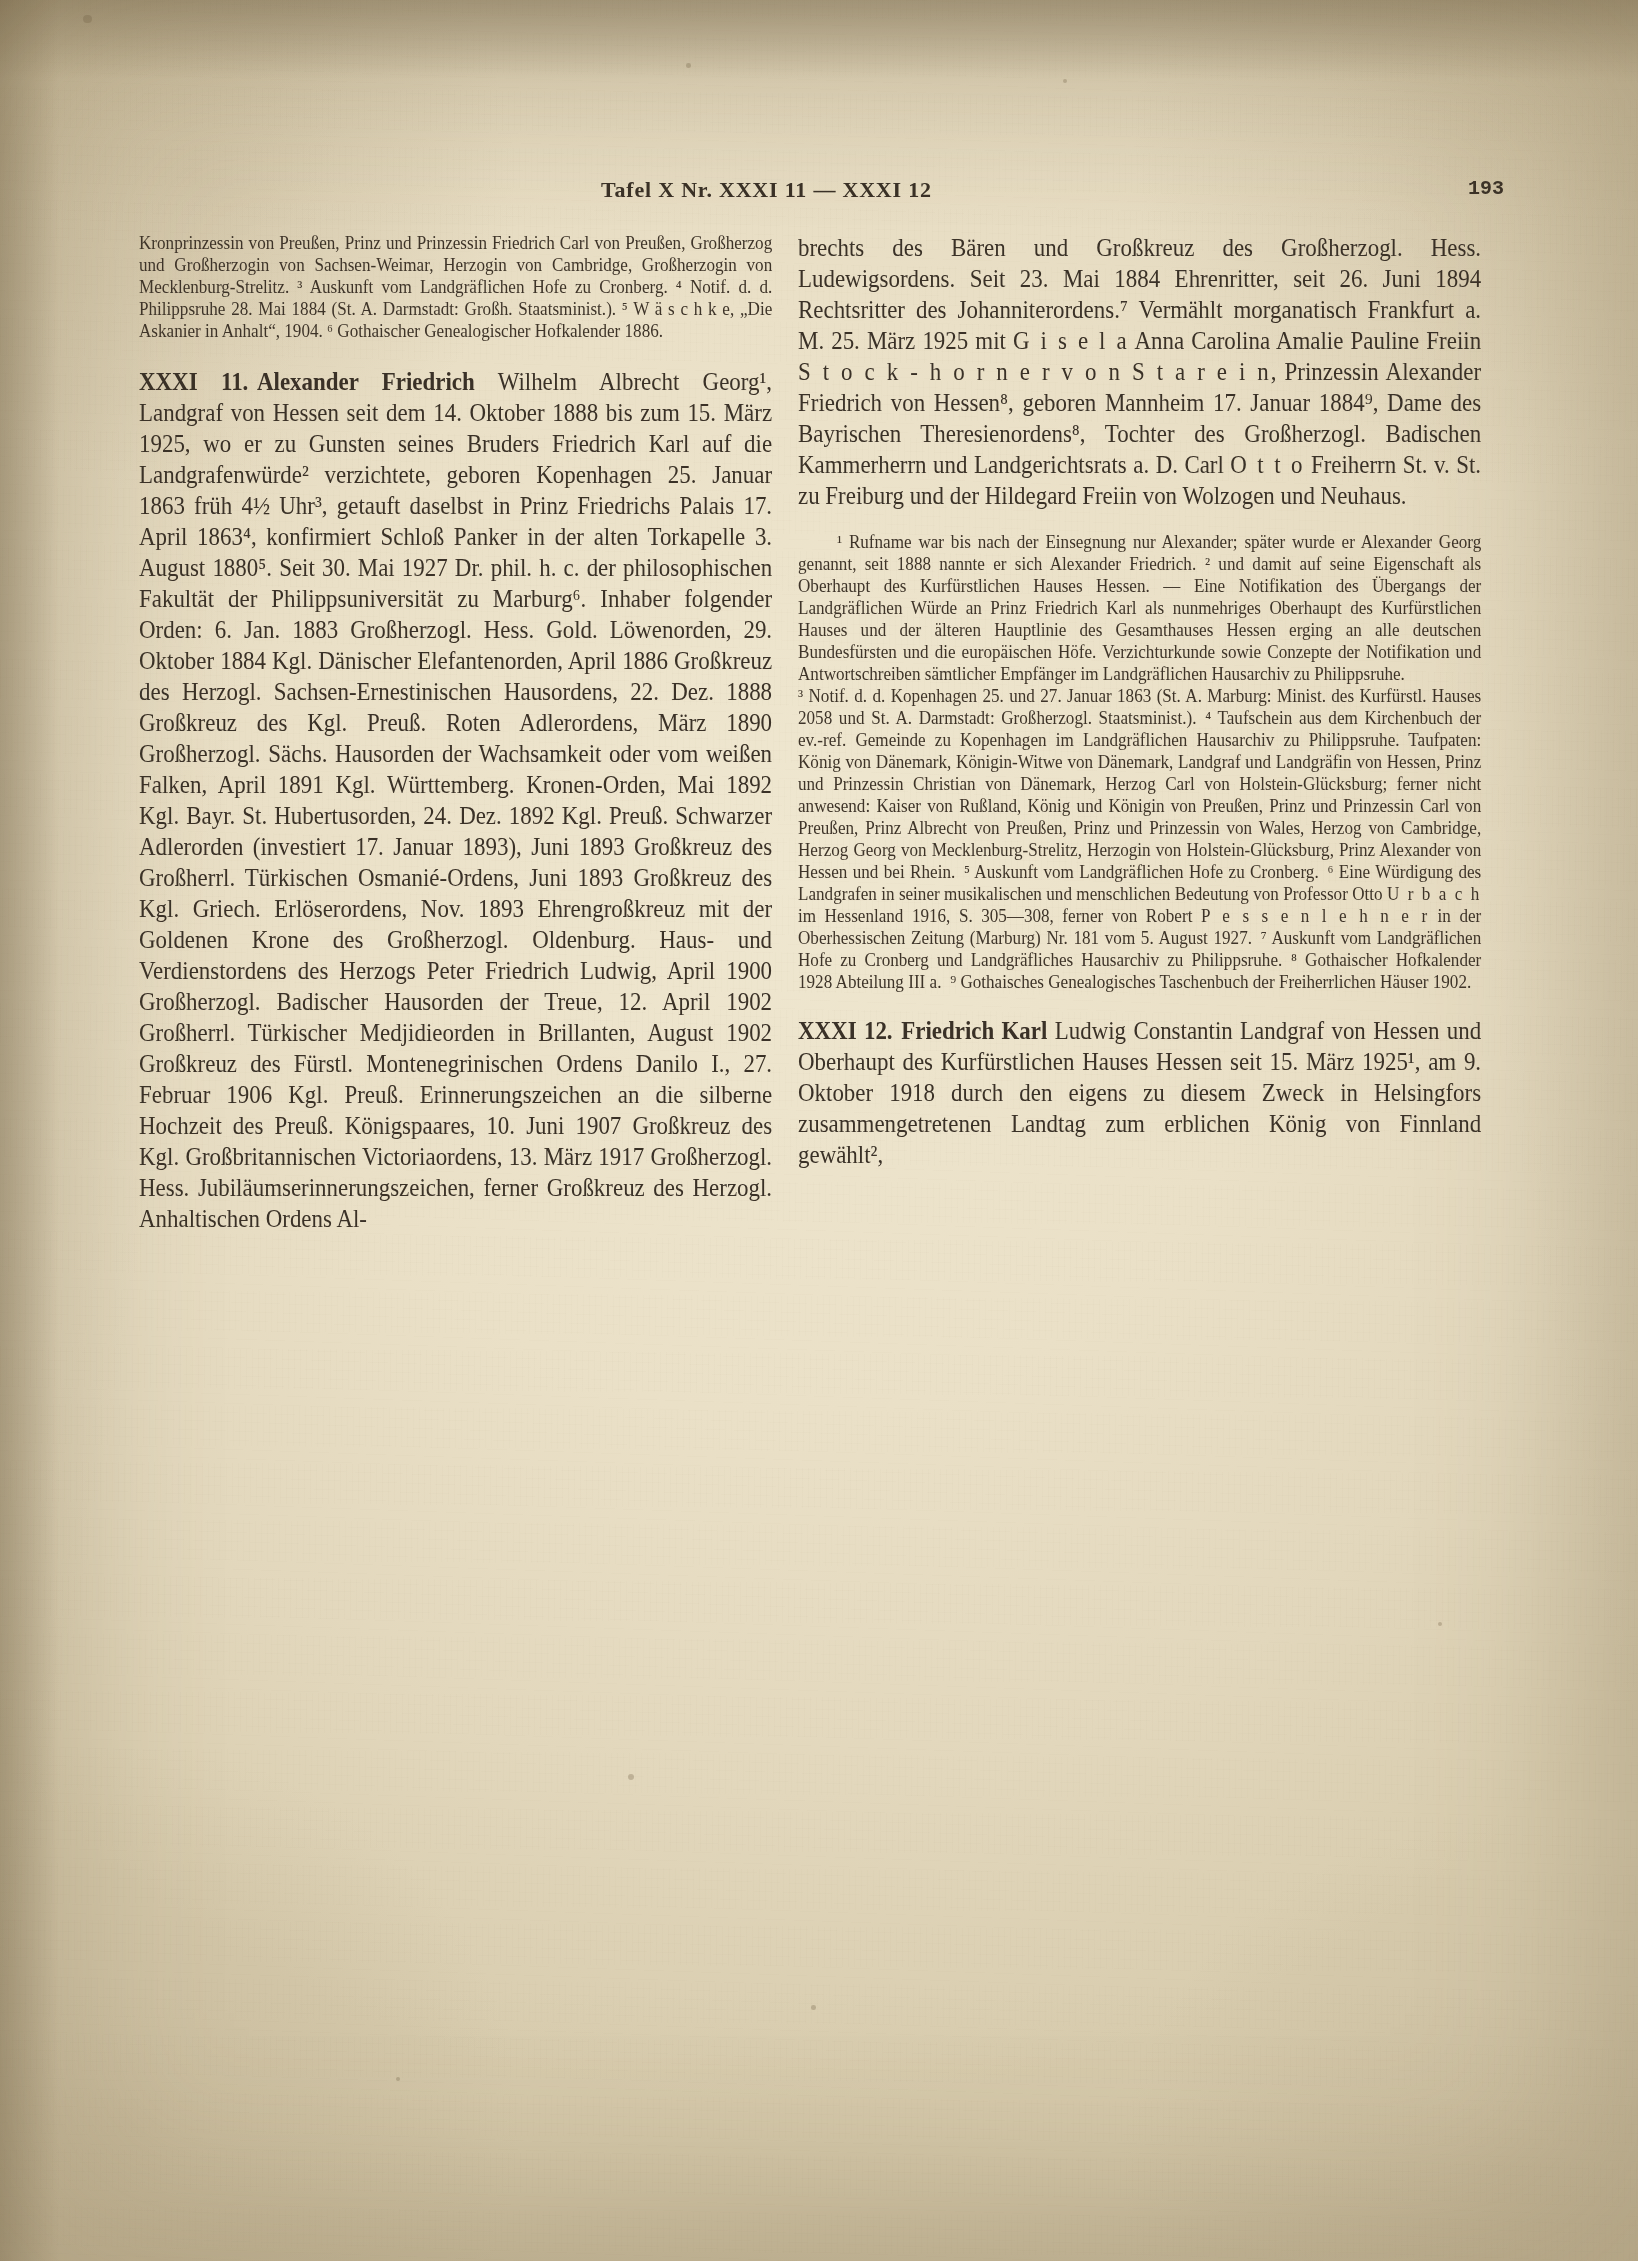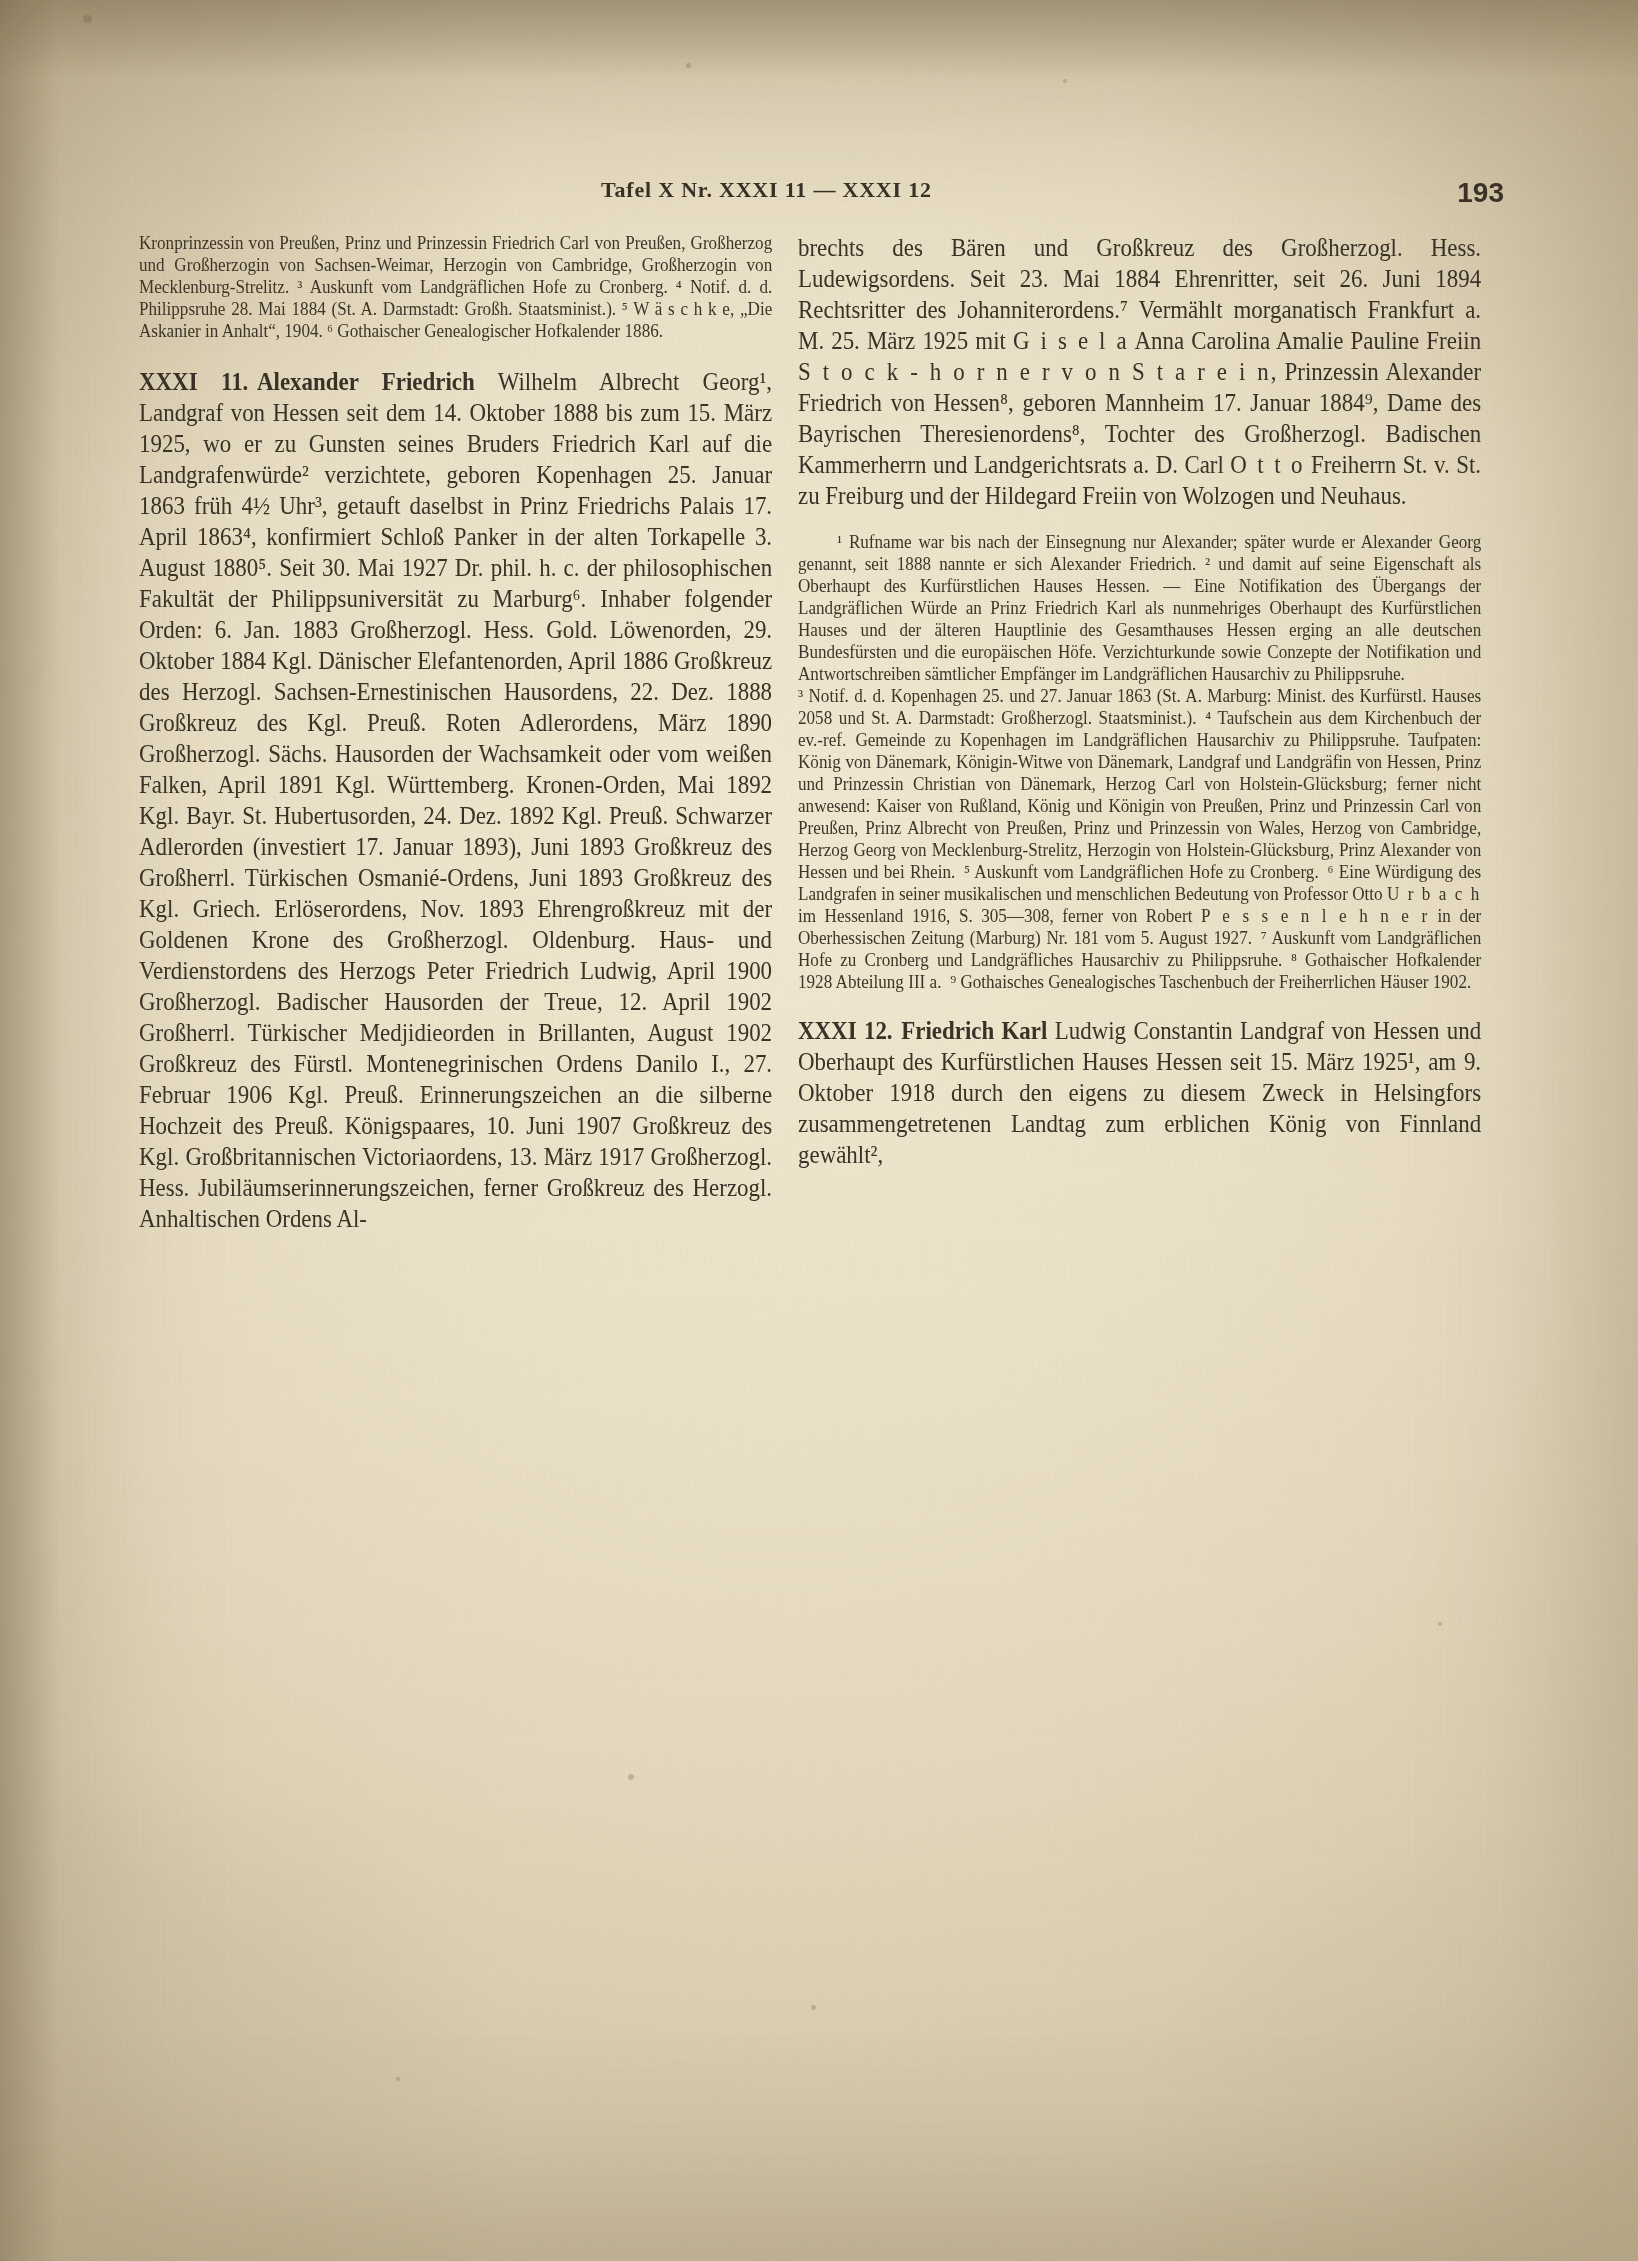--- a/index.html
+++ b/index.html
@@ -95,23 +95,23 @@
     font-weight: bold;
     font-size: 22px;
     letter-spacing: 0.8px;
     color: #3a3127;
     white-space: nowrap;
   }
   .runhead-page {
     position: absolute;
     right: 0;
     top: 0;
-    font-family: Liberation Sans, sans-serif;
+    font-family: Liberation Mono, monospace;
     font-weight: bold;
-    font-size: 28px;
+    font-size: 20px;
     color: #3a3127;
   }
 
   .columns {
     display: flex;
     gap: 26px;
   }
   .col {
     width: 633px;
   }

